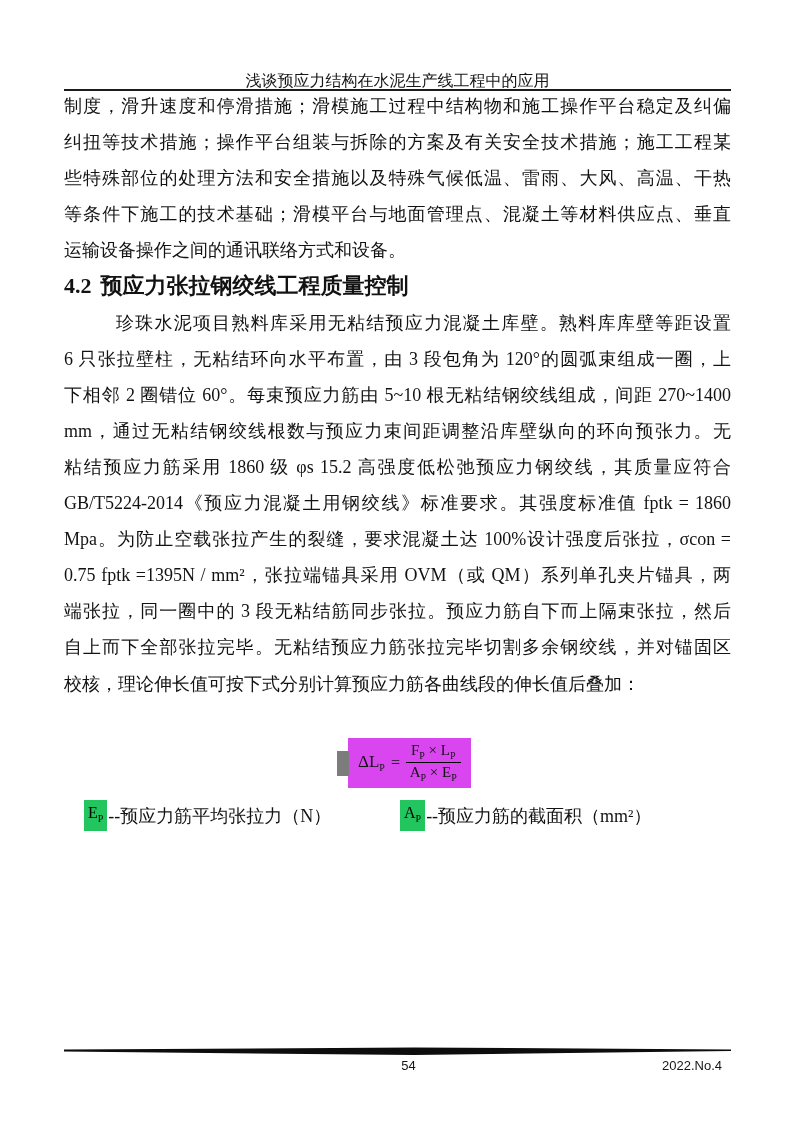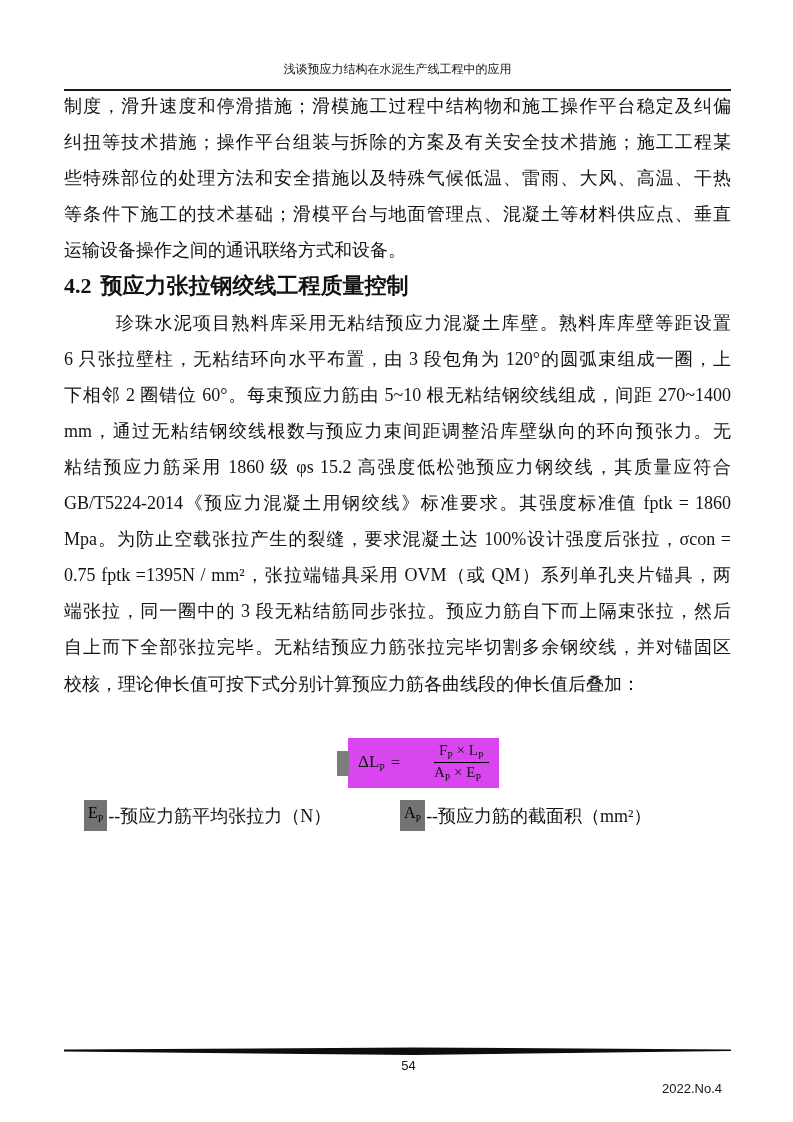--- a/index.html
+++ b/index.html
@@ -2,22 +2,22 @@
 <html><head>
 <meta charset="utf-8">
 <style>
   html,body{margin:0;padding:0;background:#ffffff;}
   .page{
     position:relative;width:793px;height:1122px;background:#ffffff;
     font-family:"Liberation Serif","DejaVu Serif",serif;color:#121212;overflow:hidden;
   }
   
   .header-title{
-    position:absolute;top:56px;left:64px;width:667px;height:26px;line-height:26px;
-    text-align:center;font-size:12px;color:#151515;
+    position:absolute;top:68px;left:64px;width:667px;height:26px;line-height:26px;
+    text-align:center;font-size:16px;color:#151515;
   }
   .header-rule{
     position:absolute;top:89px;left:64px;width:667px;height:0;
     border-top:2px solid #1c1c1c;
   }
   
   .content{position:absolute;top:88px;left:64px;width:667px;}
   .line{display:block;height:36.1px;line-height:36.1px;font-size:18px;white-space:nowrap;}
   .line.just{white-space:normal;text-align:justify;text-align-last:justify;}
   .line.indent{padding-left:52px;}
@@ -26,44 +26,44 @@
   .hl-light{background:#e2e2e2;padding:0 2px;}
   
   .formula{
     position:absolute;top:738px;left:348px;background:#d946ef;
     padding:4px 10px 5px 10px;display:flex;align-items:center;
   }
   .formula .tab{position:absolute;left:-11px;top:13px;width:12px;height:25px;background:#7c7c7c;}
   .formula .lhs{font-size:17px;}
   .formula sub{font-size:10px;}
   .formula .eq{font-size:16px;margin:0 6px;}
-  .frac{display:inline-block;vertical-align:middle;font-size:15px;margin-left:28px;}
+  .frac{display:inline-block;text-align:center;vertical-align:middle;font-size:15px;}
   .frac .num{display:block;border-bottom:1.6px solid #000;padding:0 5px 1px 5px;}
   .frac .den{display:block;padding-top:1px;}
   
   .defs{position:absolute;top:799px;left:64px;width:667px;height:90px;}
   .def-item{position:absolute;height:30px;line-height:30px;font-size:18px;white-space:nowrap;}
   .def-item.r1c1{left:20px;top:0;}
   .def-item.r1c2{left:336px;top:0;}
   .def-item.r2c1{left:20px;top:42px;}
   .def-item.r2c2{left:336px;top:42px;}
   .sym-box{
-    display:inline-block;background:#737373;color:#000;font-size:16px;
+    display:inline-block;background:#22c55e;color:#000;font-size:16px;
     line-height:22px;padding:2px 4px 1px 4px;margin-right:1px;vertical-align:middle;
   }
   .sym-box sub{font-size:10px;}
   .def-desc{vertical-align:middle;}
   
   .footer-bar{position:absolute;left:64px;top:1047px;width:667px;height:10px;}
   .footer-page{
     position:absolute;left:12px;top:1058px;width:793px;text-align:center;
     font-family:"Liberation Sans","DejaVu Sans",sans-serif;font-size:13px;color:#151515;
   }
   .footer-issue{
-    position:absolute;right:71px;top:1081px;
+    position:absolute;right:71px;top:1058px;
     font-family:"Liberation Sans","DejaVu Sans",sans-serif;font-size:13px;color:#151515;
   }
 </style>
 </head>
 <body>
 
 <div class="page">
 
   <div class="header-title">浅谈预应力结构在水泥生产线工程中的应用</div>
   <div class="header-rule"></div>

